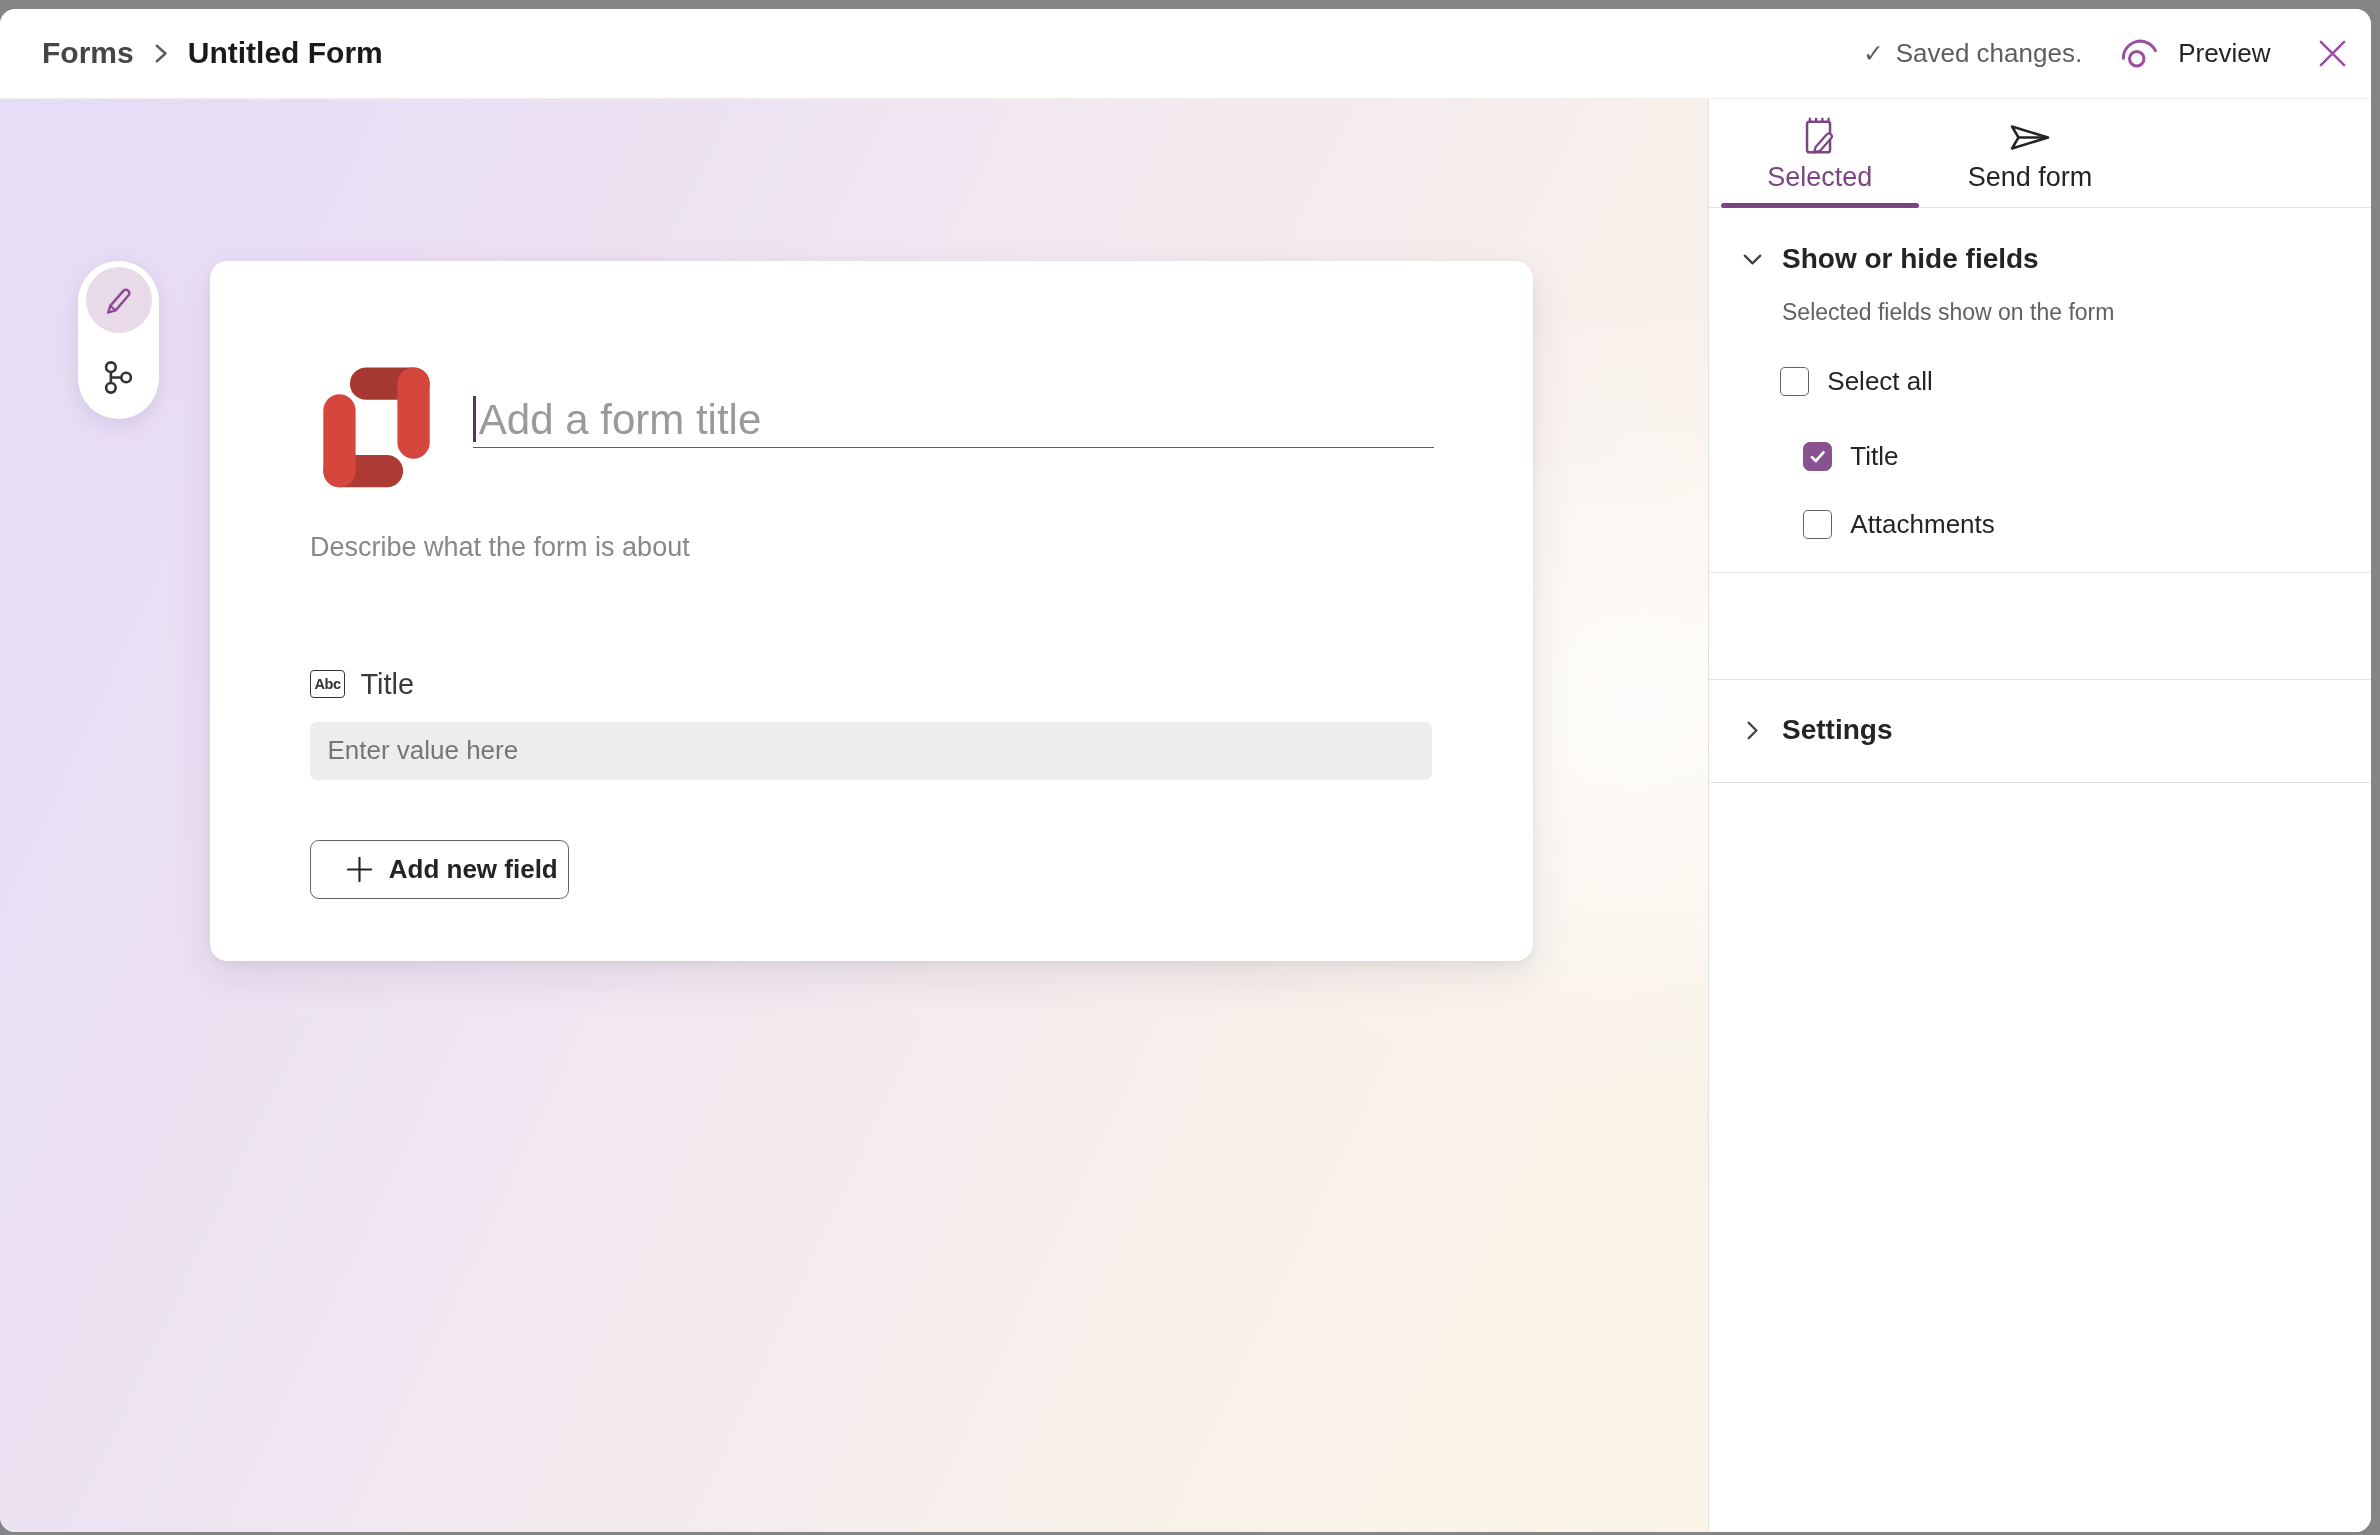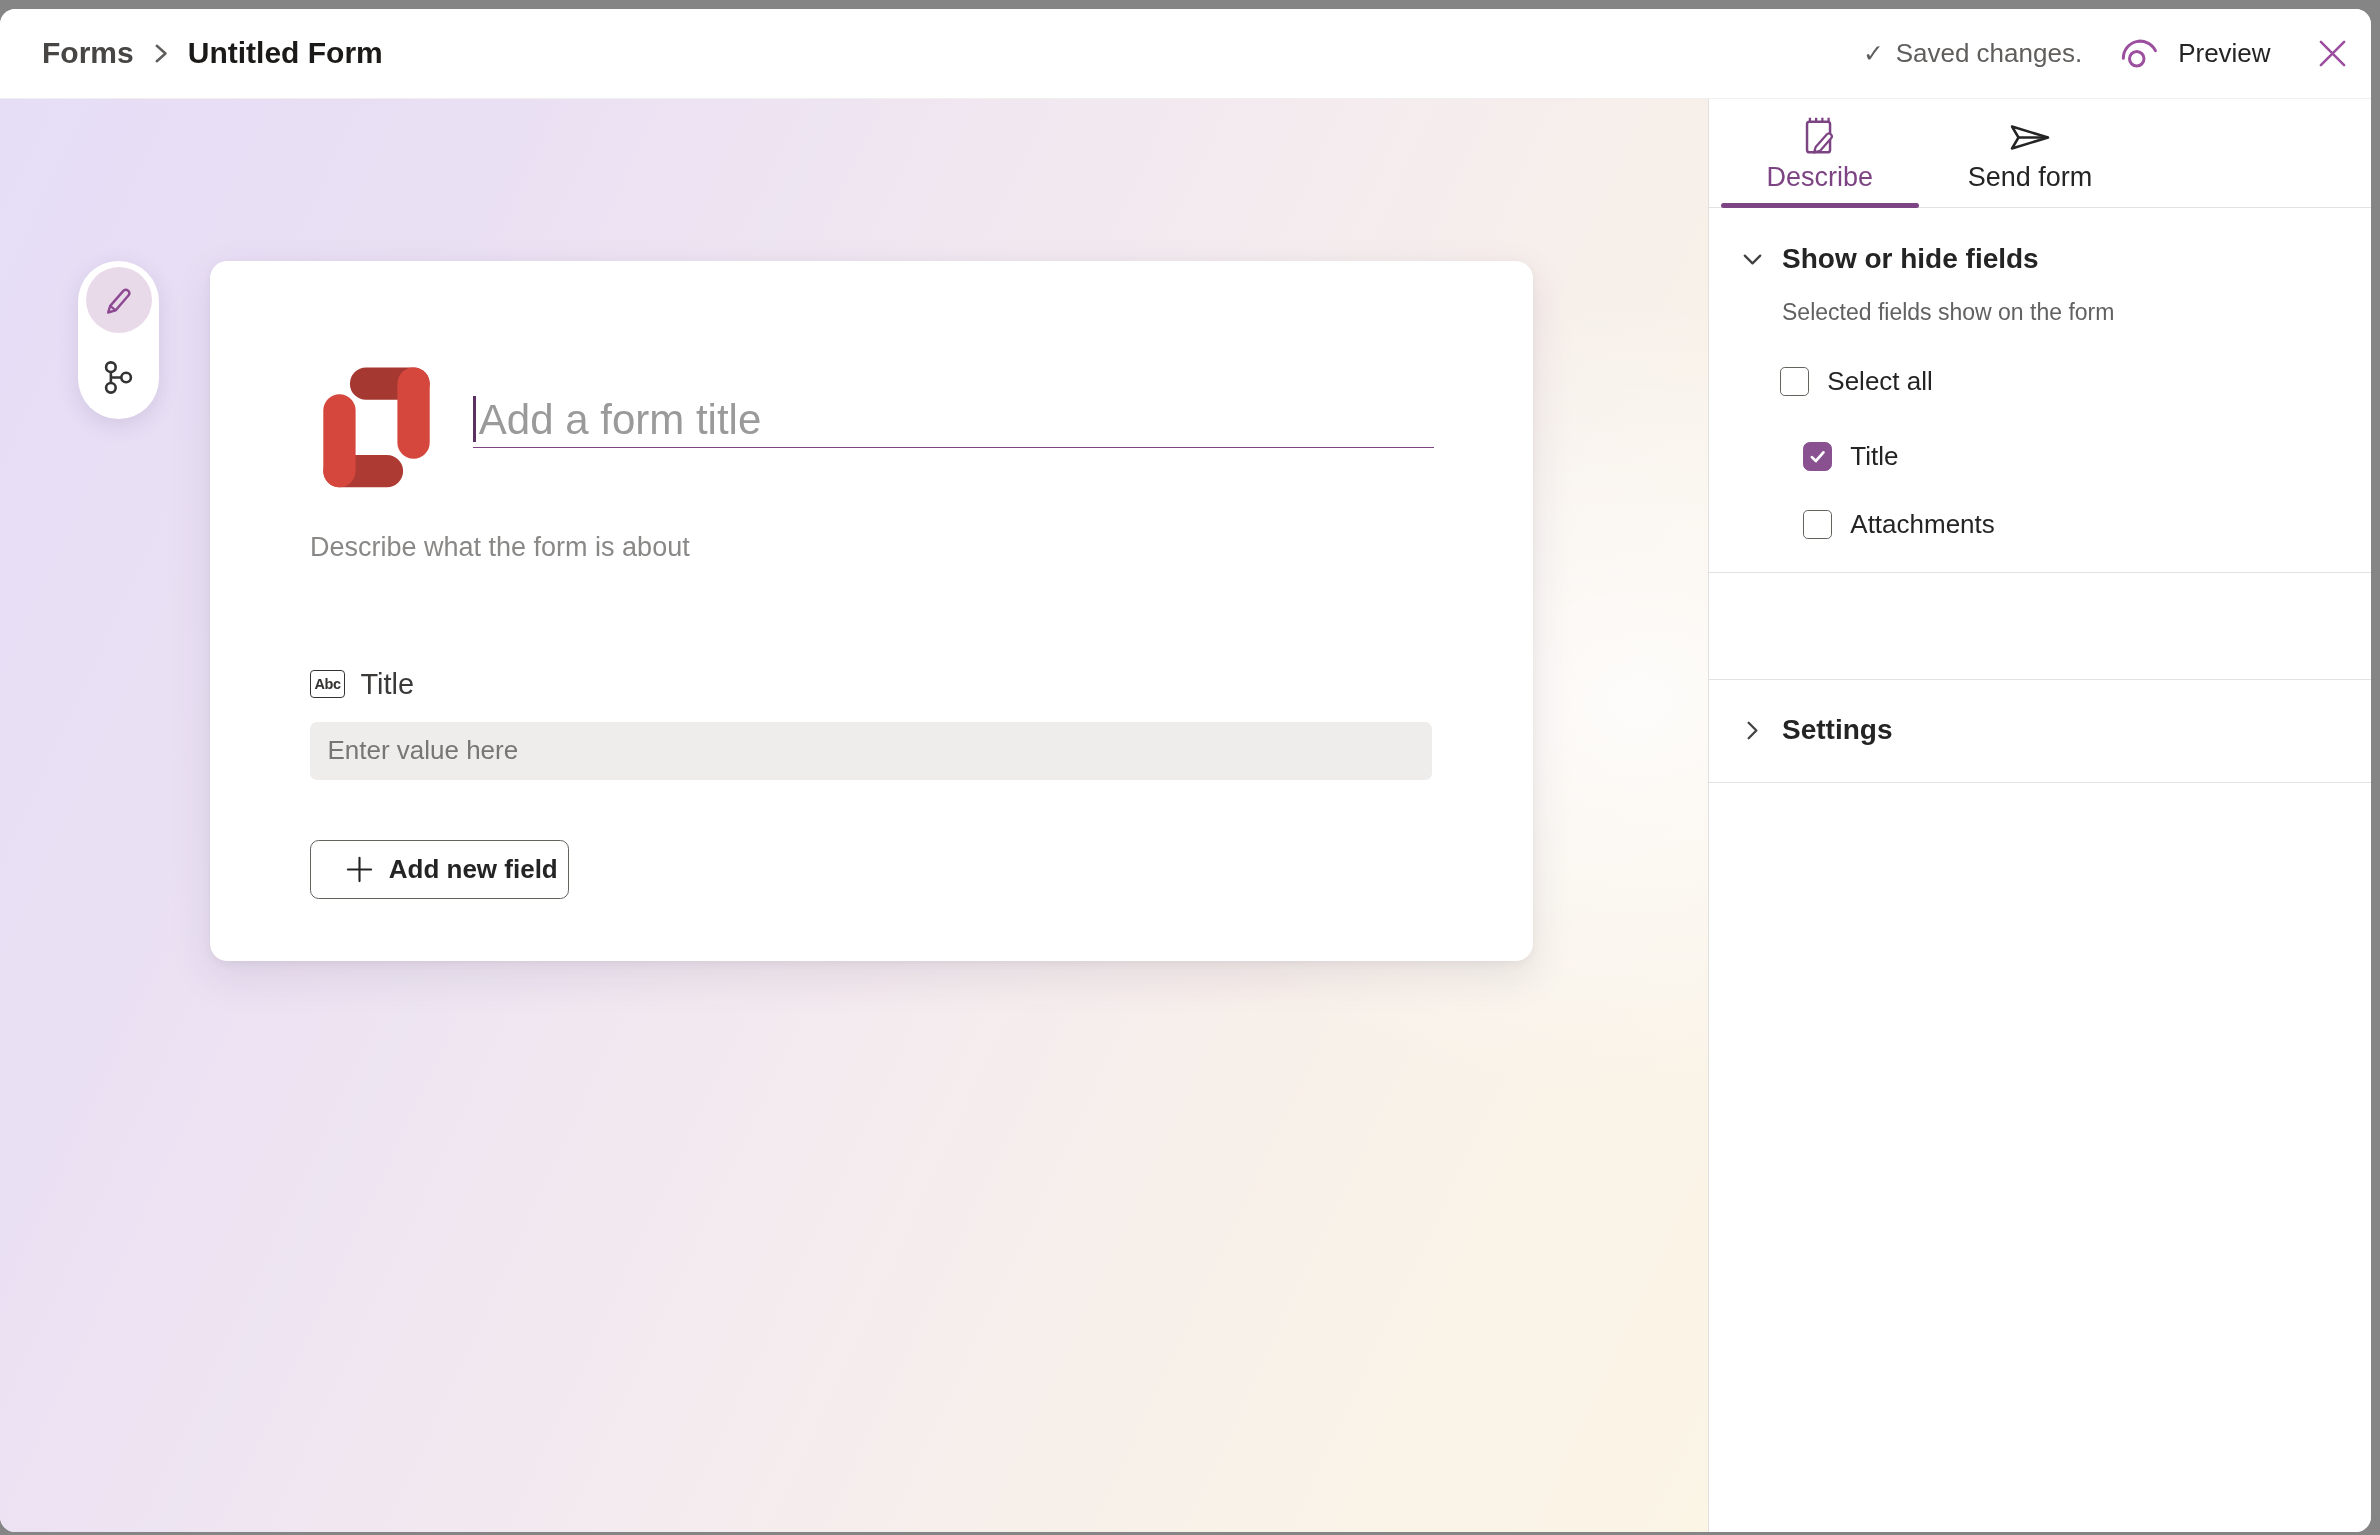--- a/index.html
+++ b/index.html
@@ -204,21 +204,21 @@
 
     <div class="tabs">
       <div class="tab t1 active">
         <span class="t-icon">
           <svg width="41" height="46" viewBox="0 0 42 48">
             <rect x="8" y="8" width="24" height="32" rx="2.5" fill="none" stroke="#7d4484" stroke-width="2.6"></rect>
             <path d="M11 8 v-4 M17.5 8 v-4 M24 8 v-4 M30.5 8 v-4" stroke="#7d4484" stroke-width="2.4"></path>
             <path d="M17 34.5 L28.5 21.5 a3 3 0 0 1 4.6 3.9 L21.5 38.5 l-6.2 1.6 z" fill="#fff" stroke="#7d4484" stroke-width="2.3" stroke-linejoin="round"></path>
           </svg>
         </span>
-        <span class="t-label">Describe</span>
+        <span class="t-label">Selected</span>
         <span class="tab-underline"></span>
       </div>
       <div class="tab t2">
         <span class="t-icon">
           <svg width="42" height="27" viewBox="0 0 42 26">
             <path d="M3 24 L39 13 L3 2 L9.5 13 Z" fill="none" stroke="#242424" stroke-width="2.5" stroke-linejoin="round"></path>
             <path d="M9.5 13 L39 13" stroke="#242424" stroke-width="2.5"></path>
           </svg>
         </span>
         <span class="t-label">Send form</span>

